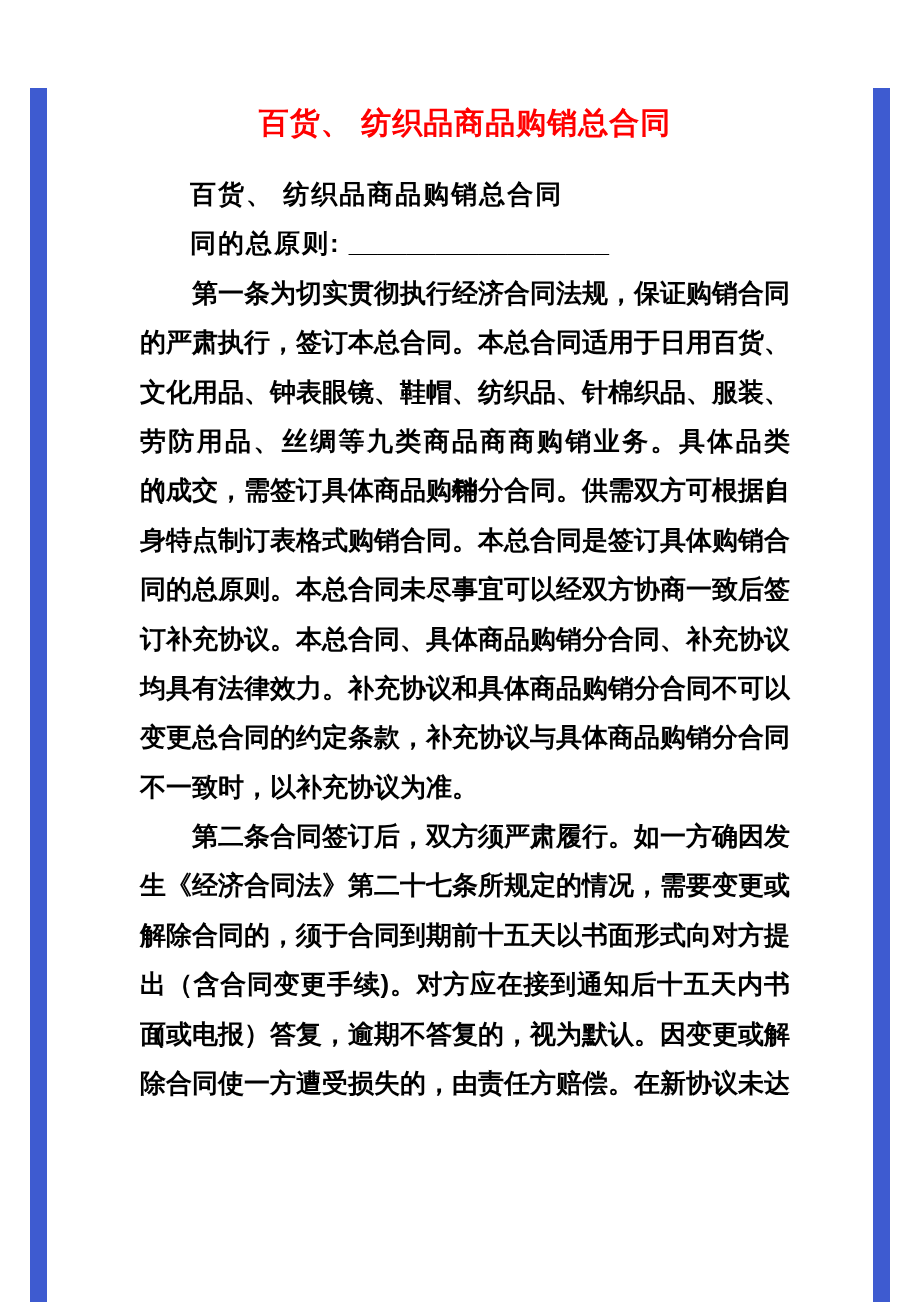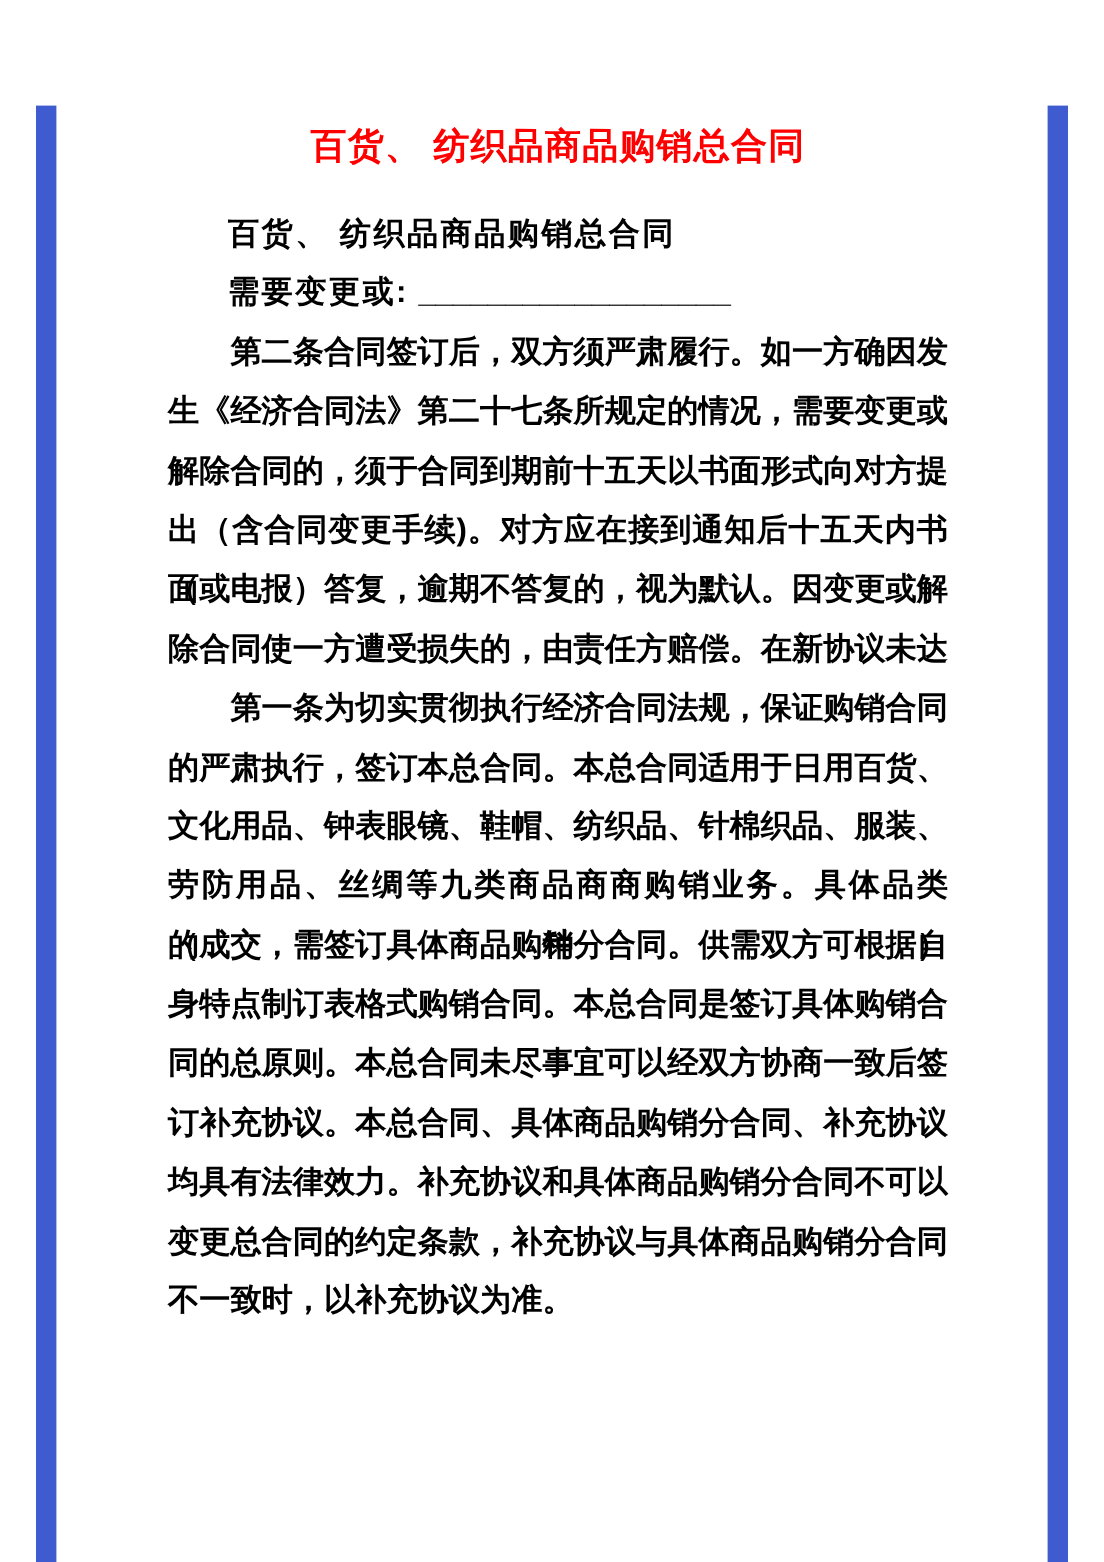--- a/index.html
+++ b/index.html
@@ -73,40 +73,40 @@
 <div class="page">
   <div class="side-bar left" style="background: rgb(62, 91, 208);"></div>
   <div class="side-bar right" style="background: rgb(62, 91, 208);"></div>
 
   <div class="content">
     <h1 class="doc-title" style="color: rgb(255, 0, 0);">百货、 纺织品商品购销总合同</h1>
 
     <div class="line subtitle">百货、 纺织品商品购销总合同</div>
 
     <div id="fields">
-        <div class="line field-row"><span class="field-label">需要变更或:</span><span class="field-blank">__________________</span></div>
+        <div class="line field-row"><span class="field-label">同的总原则:</span><span class="field-blank">__________________</span></div>
       </div>
 
     <div id="paragraphs">
-        <div>
-          <div class="line para-line indent">第二条合同签订后，双方须严肃履行。如一方确因发</div>
-          <div class="line para-line">生《经济合同法》第二十七条所规定的情况，需要变更或</div>
-          <div class="line para-line">解除合同的，须于合同到期前十五天以书面形式向对方提</div>
-          <div class="line para-line">出（含合同变更手续)。对方应在接到通知后十五天内书面</div>
-          <div class="line para-line">（或电报）答复，逾期不答复的，视为默认。因变更或解</div>
-          <div class="line para-line para-end">除合同使一方遭受损失的，由责任方赔偿。在新协议未达</div>
-        </div>
         <div>
           <div class="line para-line indent">第一条为切实贯彻执行经济合同法规，保证购销合同</div>
           <div class="line para-line">的严肃执行，签订本总合同。本总合同适用于日用百货、</div>
           <div class="line para-line">文化用品、钟表眼镜、鞋帽、纺织品、针棉织品、服装、</div>
           <div class="line para-line">劳防用品、丝绸等九类商品商商购销业务。具体品类（种）</div>
           <div class="line para-line">的成交，需签订具体商品购销分合同。供需双方可根据自</div>
           <div class="line para-line">身特点制订表格式购销合同。本总合同是签订具体购销合</div>
           <div class="line para-line">同的总原则。本总合同未尽事宜可以经双方协商一致后签</div>
           <div class="line para-line">订补充协议。本总合同、具体商品购销分合同、补充协议</div>
           <div class="line para-line">均具有法律效力。补充协议和具体商品购销分合同不可以</div>
           <div class="line para-line">变更总合同的约定条款，补充协议与具体商品购销分合同</div>
           <div class="line para-line para-end">不一致时，以补充协议为准。</div>
         </div>
+        <div>
+          <div class="line para-line indent">第二条合同签订后，双方须严肃履行。如一方确因发</div>
+          <div class="line para-line">生《经济合同法》第二十七条所规定的情况，需要变更或</div>
+          <div class="line para-line">解除合同的，须于合同到期前十五天以书面形式向对方提</div>
+          <div class="line para-line">出（含合同变更手续)。对方应在接到通知后十五天内书面</div>
+          <div class="line para-line">（或电报）答复，逾期不答复的，视为默认。因变更或解</div>
+          <div class="line para-line para-end">除合同使一方遭受损失的，由责任方赔偿。在新协议未达</div>
+        </div>
       </div>
   </div>
 </div>
 
 </body></html>

